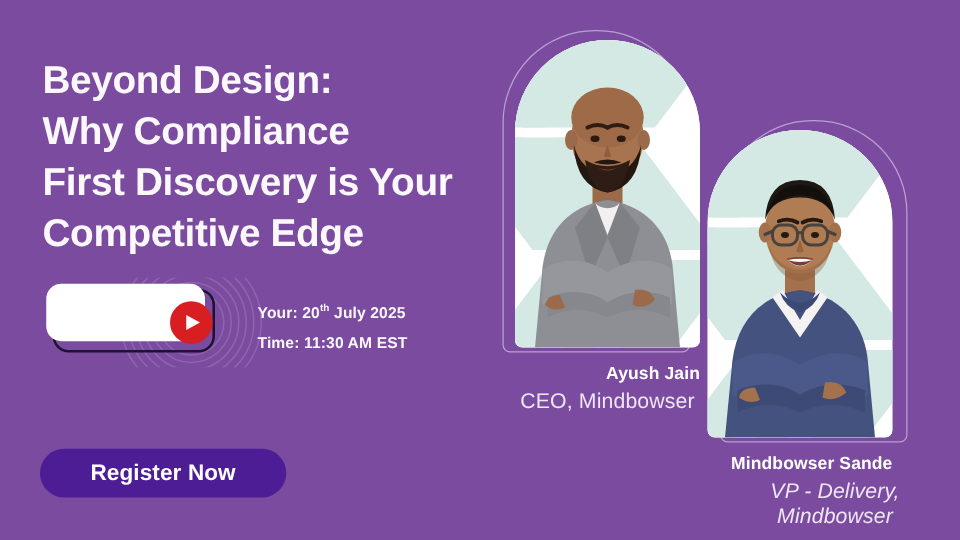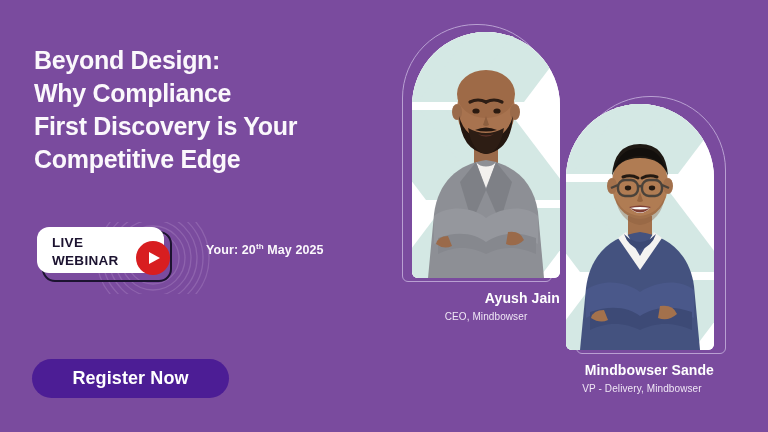--- a/index.html
+++ b/index.html
@@ -18,21 +18,21 @@
     -webkit-font-smoothing: antialiased;
   }
 
   
   .headline {
     position: absolute;
     left: 34px;
     top: 44px;
     width: 370px;
     color: #fbf8fc;
-    font-size: 25px;
+    font-size: 31px;
     font-weight: bold;
     line-height: 1.32;
     letter-spacing: -0.3px;
     white-space: pre-line;
   }
 
   
   .live-badge-wrap {
     position: absolute;
     left: 30px;
@@ -174,21 +174,21 @@
     text-align: right;
     color: #ffffff;
     font-size: 14px;
     font-weight: bold;
     letter-spacing: 0.1px;
   }
   .speaker-role {
     position: absolute;
     text-align: center;
     color: #efe6f5;
-    font-size: 10px;
+    font-size: 17px;
     font-weight: normal;
     letter-spacing: 0.1px;
   }
 </style>
 </head>
 <body>
 
 <div class="banner">
 
   <div class="headline">Beyond Design:
@@ -346,49 +346,51 @@
           <path d="M63,103 q11,9 22,0 q-11,12 -22,0 z" fill="#ffffff"></path>
           <path d="M63,103 q11,-3 22,0 q-11,11 -22,0 z" fill="#7d3d33"></path>
           <path d="M64,104 q10,-2 20,0 q-10,3 -20,0 z" fill="#ffffff"></path>
 
           <path d="M49,92 q4,26 25,29 q21,-3 25,-29 q-6,18 -25,20 q-19,-2 -25,-20 z" fill="#8a5c3c" opacity="0.38"></path>
         </g>
       </svg>
     </div>
 
     <div class="speaker-name" style="left:566px; top:362px; width:148px;">Mindbowser Sande</div>
-    <div class="speaker-role" style="left:556px; top:383px; width:172px;">VP - Delivery, Mindbowser</div>
+    <div class="speaker-role" style="left:582px; top:383px; width:172px;font-style:italic;">VP - Delivery, Mindbowser</div>
   </div>
 
   <div class="live-badge-wrap">
     <div class="ripples">
       <svg width="180" height="72" viewBox="0 0 180 72">
         <g fill="none" stroke="#8e63ad" stroke-width="1.3">
           <circle cx="123" cy="36" r="26"></circle>
           <circle cx="123" cy="36" r="32"></circle>
           <circle cx="123" cy="36" r="38"></circle>
           <circle cx="123" cy="36" r="44"></circle>
           <circle cx="123" cy="36" r="50"></circle>
           <circle cx="123" cy="36" r="56"></circle>
         </g>
       </svg>
     </div>
     <div class="badge-shadow"></div>
     <div class="badge-face"></div>
-    <div class="badge-text">LIVE
-WEBINAR</div>
   </div>
 
   <div class="play-btn">
     <div class="play-tri"></div>
   </div>
 
   <div class="datetime">
     <div>
       <span>Your:</span>
       <span>20</span><sup>th</sup>
-      <span>May 2025</span>
+      <span>July 2025</span>
+    </div>
+    <div>
+      <span>Time:</span>
+      <span>11:30 AM EST</span>
     </div>
   </div>
 
   <button class="register-btn">Register Now</button>
 
 </div>
 
 </body></html>

